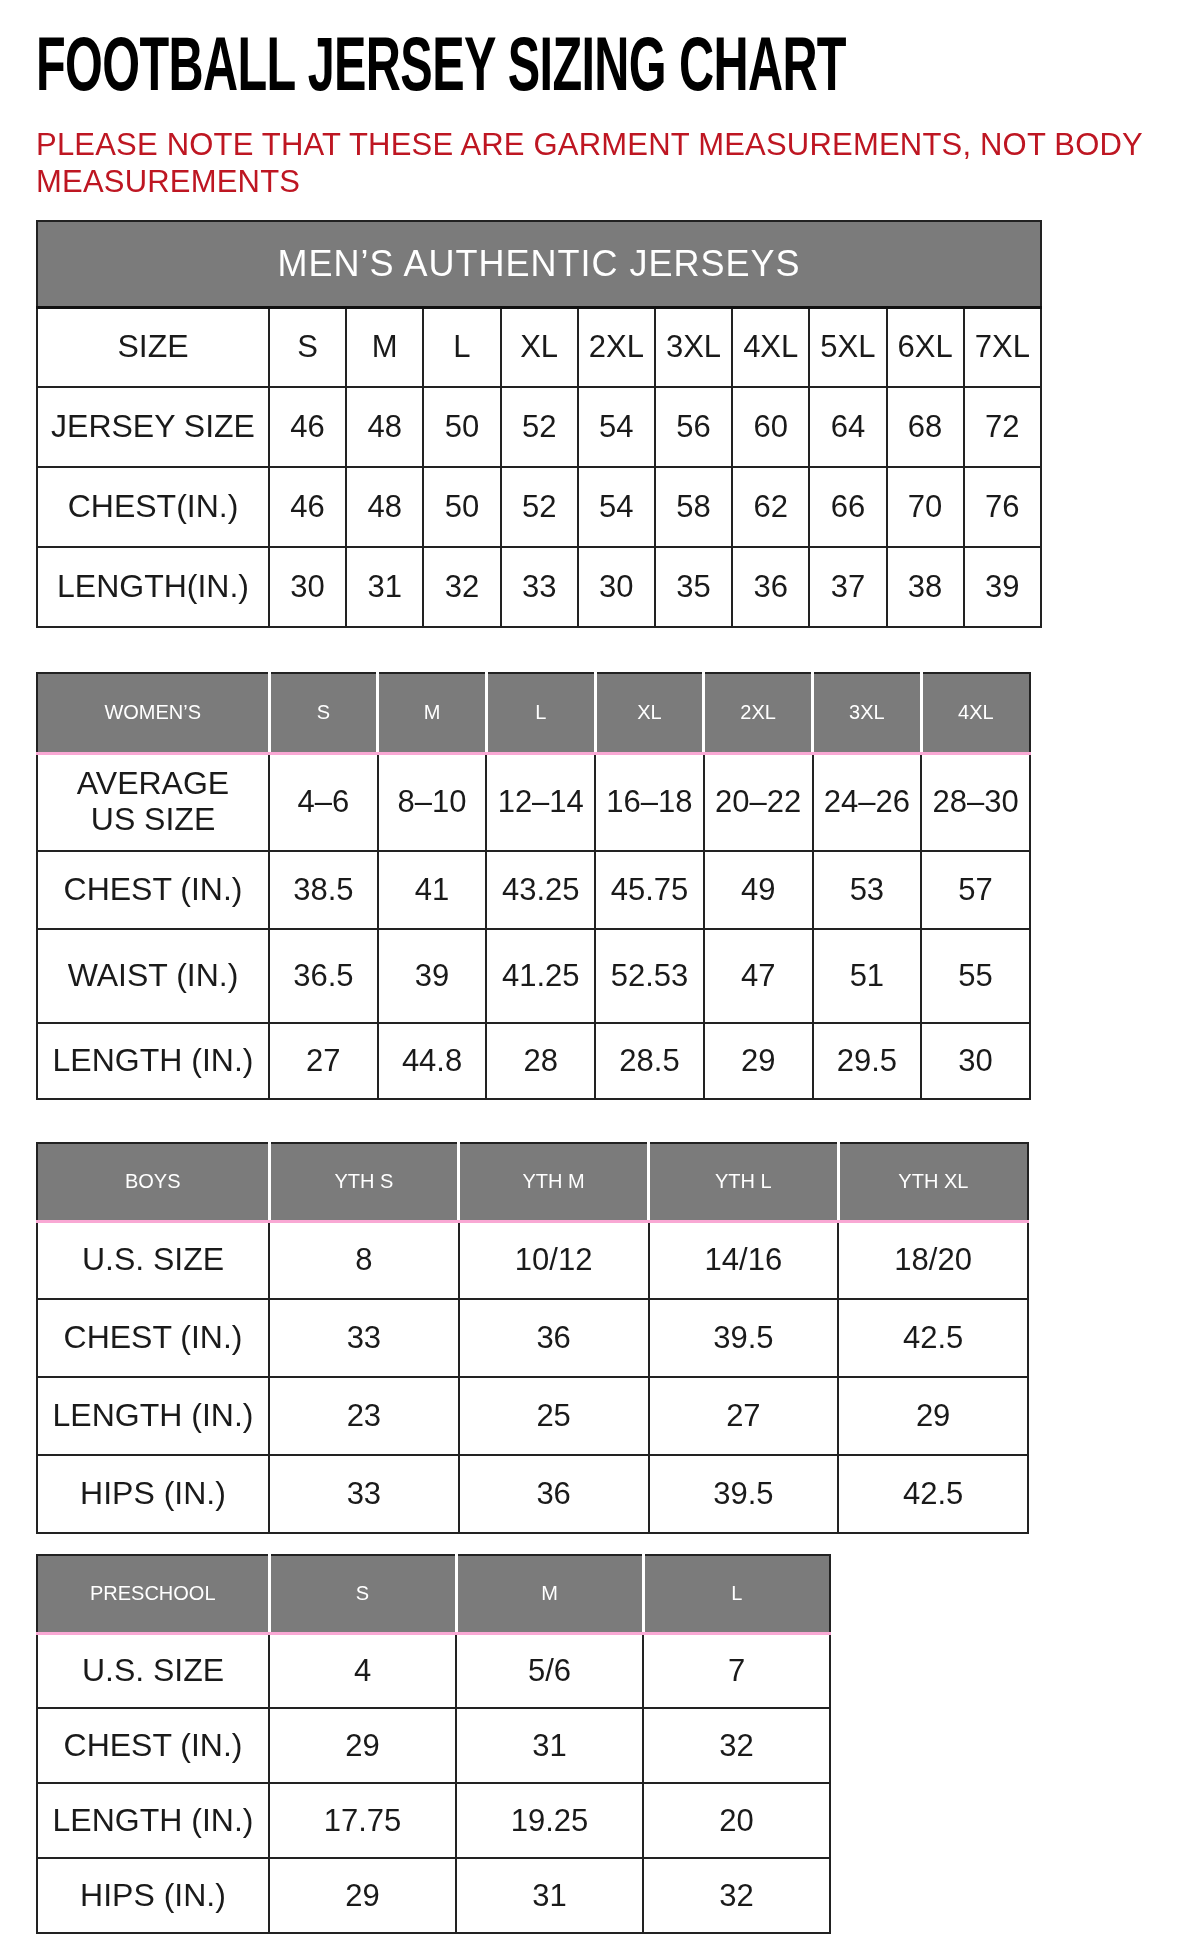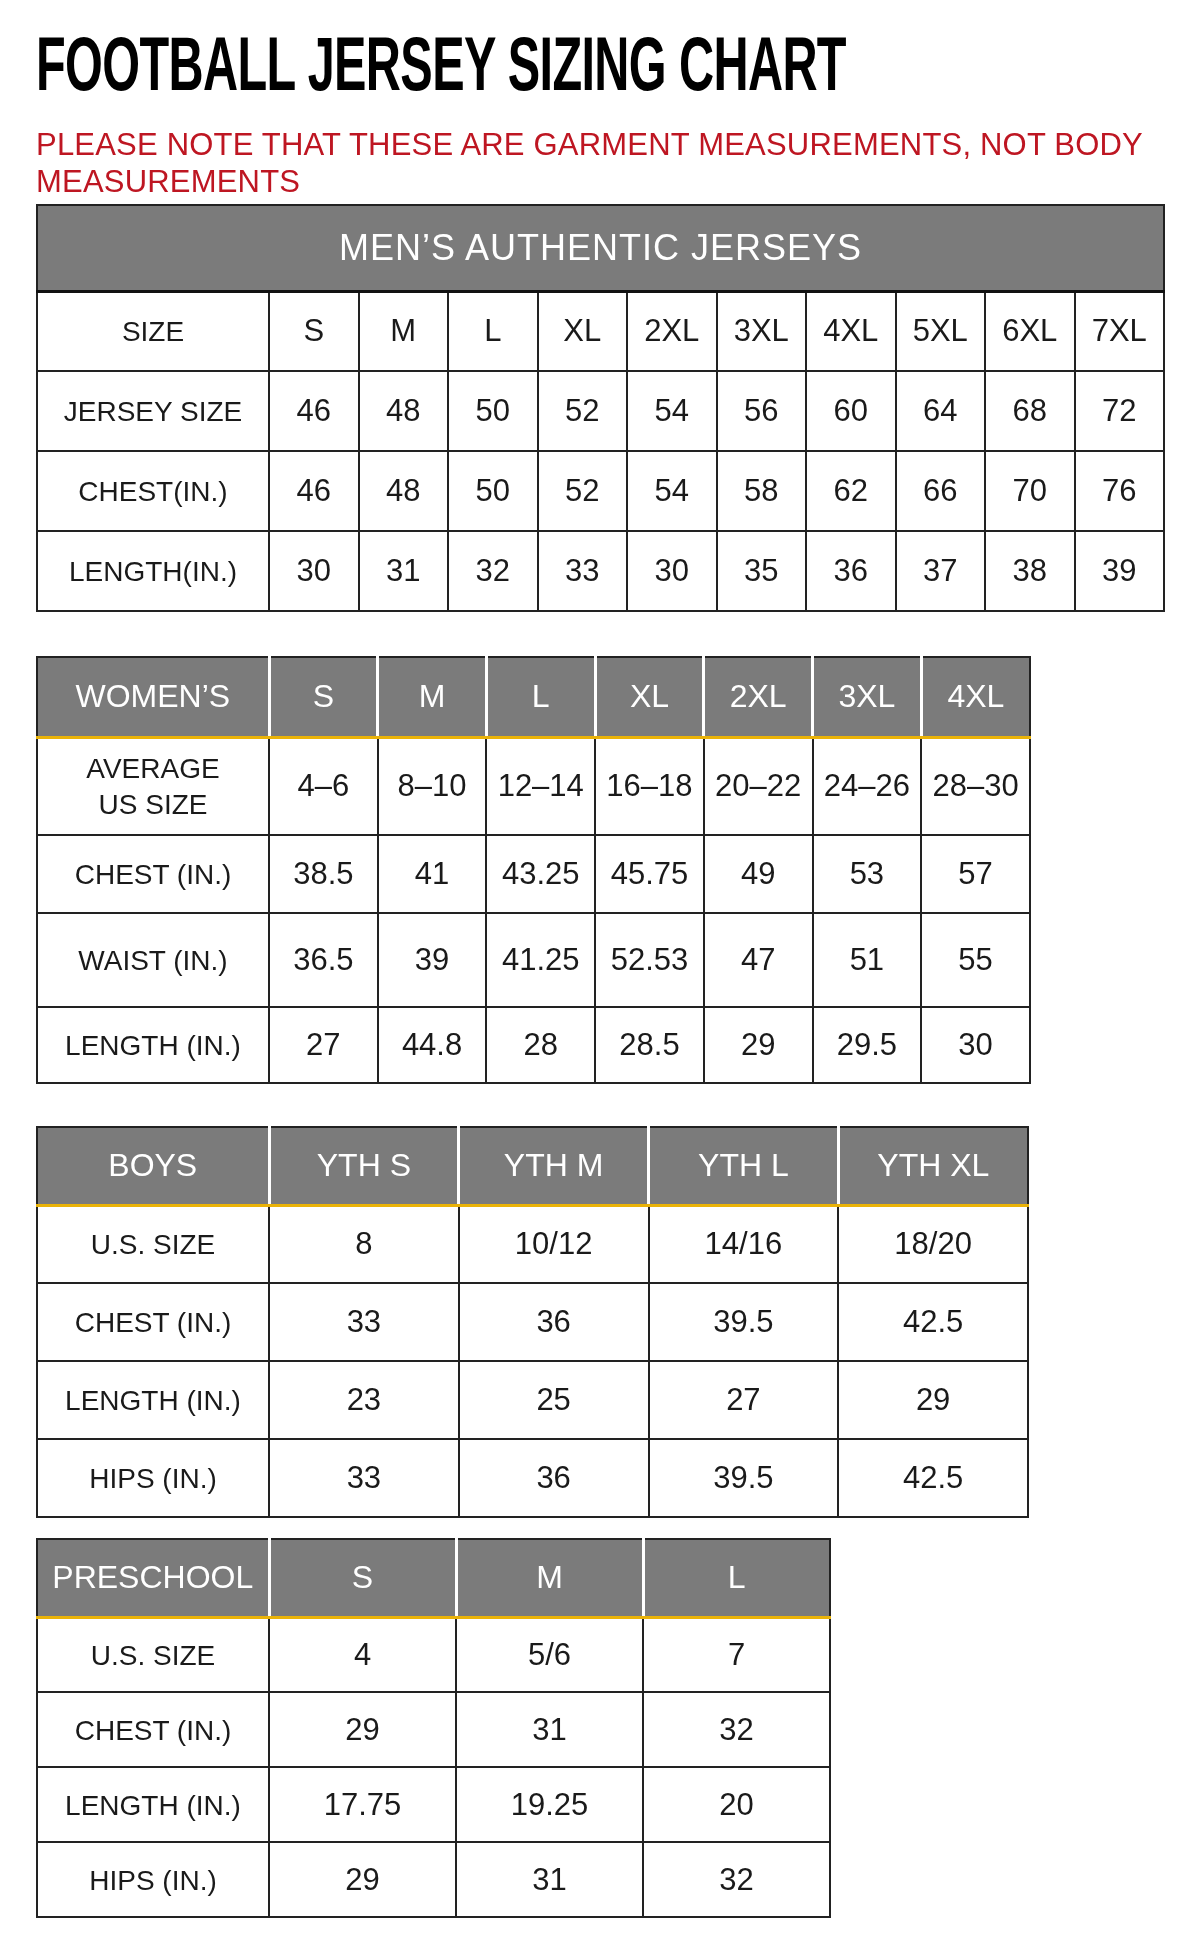--- a/index.html
+++ b/index.html
@@ -32,31 +32,31 @@
     margin-top:18px;letter-spacing:0.2px;white-space:nowrap;
   }
 
   table{border-collapse:collapse;table-layout:fixed;}
   td,th{
     border:2px solid var(--border);
     text-align:center;vertical-align:middle;
     font-weight:normal;font-size:31px;color:var(--ink);
     padding:0;overflow:hidden;
   }
-  .lbl{white-space:pre;font-size:28px;line-height:32px;}
+  .lbl{white-space:pre;font-size:32px;line-height:32px;}
   th.gray, td.gray{
     background:var(--gray);color:#ffffff;
-    font-size:32px;border-bottom:3px solid #eab308;
+    font-size:20px;border-bottom:3px solid #f9a8d4;
   }
   th.gray + th.gray{border-left:3px solid #ffffff;}
   td.banner{
     background:var(--gray);color:#ffffff;
     font-size:36px;letter-spacing:1px;border-bottom:3px solid #111;
   }
-  .t-mens{width:1129px;margin-top:4px;}
+  .t-mens{width:1006px;margin-top:20px;}
   .t-womens{width:995px;margin-top:44px;}
   .t-boys{width:993px;margin-top:42px;}
   .t-preschool{width:795px;margin-top:20px;padding-left:24px;}
 </style>
 </head>
 <body>
 
 <div class="wrap">
 
   <div>

